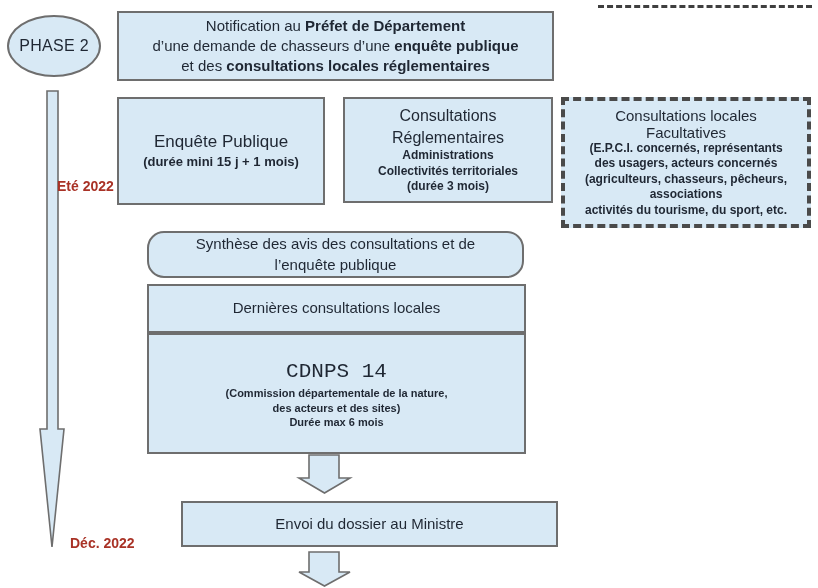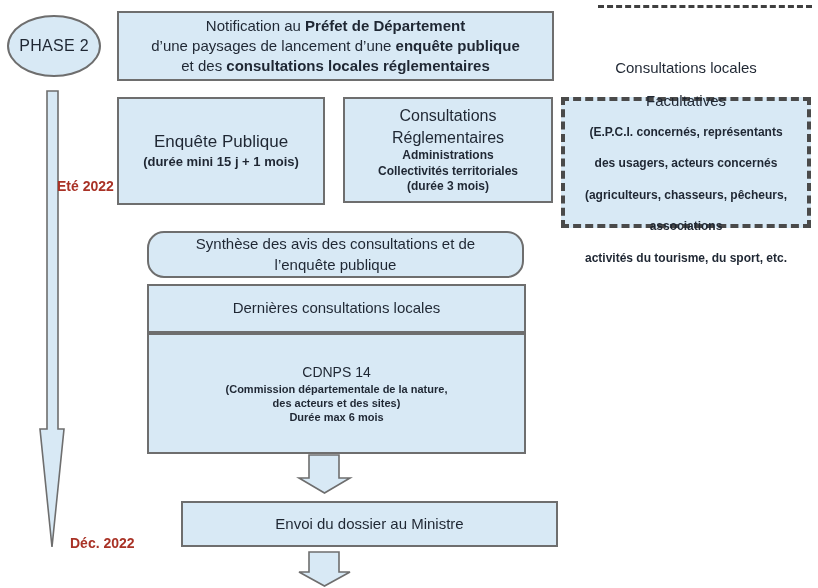--- a/index.html
+++ b/index.html
@@ -55,21 +55,21 @@
 <div class="canvas">
 
   <div class="top-dash-line"></div>
 
   <div class="ellipse">
     <span>PHASE 2</span>
   </div>
 
   <div class="box" style="left:117px;top:11px;width:437px;height:70px;">
     <div class="title-line"><span>Notification au </span><span class="b">Préfet de Département</span></div>
-    <div class="title-line"><span>d’une paysages de lancement d’une </span><span class="b">enquête publique</span></div>
+    <div class="title-line"><span>d’une demande de chasseurs d’une </span><span class="b">enquête publique</span></div>
     <div class="title-line"><span>et des </span><span class="b">consultations locales réglementaires</span></div>
   </div>
 
   <svg style="left:36px;top:91px;" width="32" height="458" viewBox="0 0 32 458">
     <path class="shape-fill" d="M11 0 H22 V338 H28 L16 456 L4 338 H11 Z"></path>
   </svg>
 
   <div class="red-label" style="left:57px;top:154px;">Eté 2022</div>
   <div class="red-label" style="left:70px;top:511px;">Déc. 2022</div>
 
@@ -79,41 +79,41 @@
   </div>
 
   <div class="box" style="left:343px;top:97px;width:210px;height:106px;">
     <div style="font-size:16px;">Consultations</div>
     <div style="font-size:16px;">Réglementaires</div>
     <div class="small-bold">Administrations</div>
     <div class="small-bold">Collectivités territoriales</div>
     <div class="small-bold">(durée 3 mois)</div>
   </div>
 
-  <div class="dashed-box" style="left:561px;top:97px;width:250px;height:131px;gap:16px;">
+  <div class="dashed-box" style="left:561px;top:97px;width:250px;height:131px;">
     <div style="font-size:15px;">Consultations locales</div>
     <div style="font-size:15px;">Facultatives</div>
     <div class="small-bold">(E.P.C.I. concernés, représentants</div>
     <div class="small-bold">des usagers, acteurs concernés</div>
     <div class="small-bold">(agriculteurs, chasseurs, pêcheurs,</div>
     <div class="small-bold">associations</div>
     <div class="small-bold">activités du tourisme, du sport, etc.</div>
   </div>
 
   <div class="box" style="left:147px;top:231px;width:377px;height:47px;border-radius:17px;">
     <div class="title-line">Synthèse des avis des consultations et de</div>
     <div class="title-line">l’enquête publique</div>
   </div>
 
   <div class="box" style="left:147px;top:284px;width:379px;height:49px;">
     <div class="title-line">Dernières consultations locales</div>
   </div>
 
   <div class="box" style="left:147px;top:333px;width:379px;height:121px;">
-    <div style="font-size:14px;">CDNPS 14</div>
+    <div style="font-size:21px;font-family:Liberation Mono, monospace;">CDNPS 14</div>
     <div class="tiny-bold">(Commission départementale de la nature,</div>
     <div class="tiny-bold">des acteurs et des sites)</div>
     <div class="tiny-bold">Durée max 6 mois</div>
   </div>
 
   <svg style="left:298px;top:454px;" width="53" height="40" viewBox="0 0 53 40">
     <path class="shape-fill" d="M11 1 H41 V24 H52 L26.5 39 L1 24 H11 Z"></path>
   </svg>
 
   <div class="box" style="left:149px;top:501px;width:377px;height:46px;margin-left:32px;">

